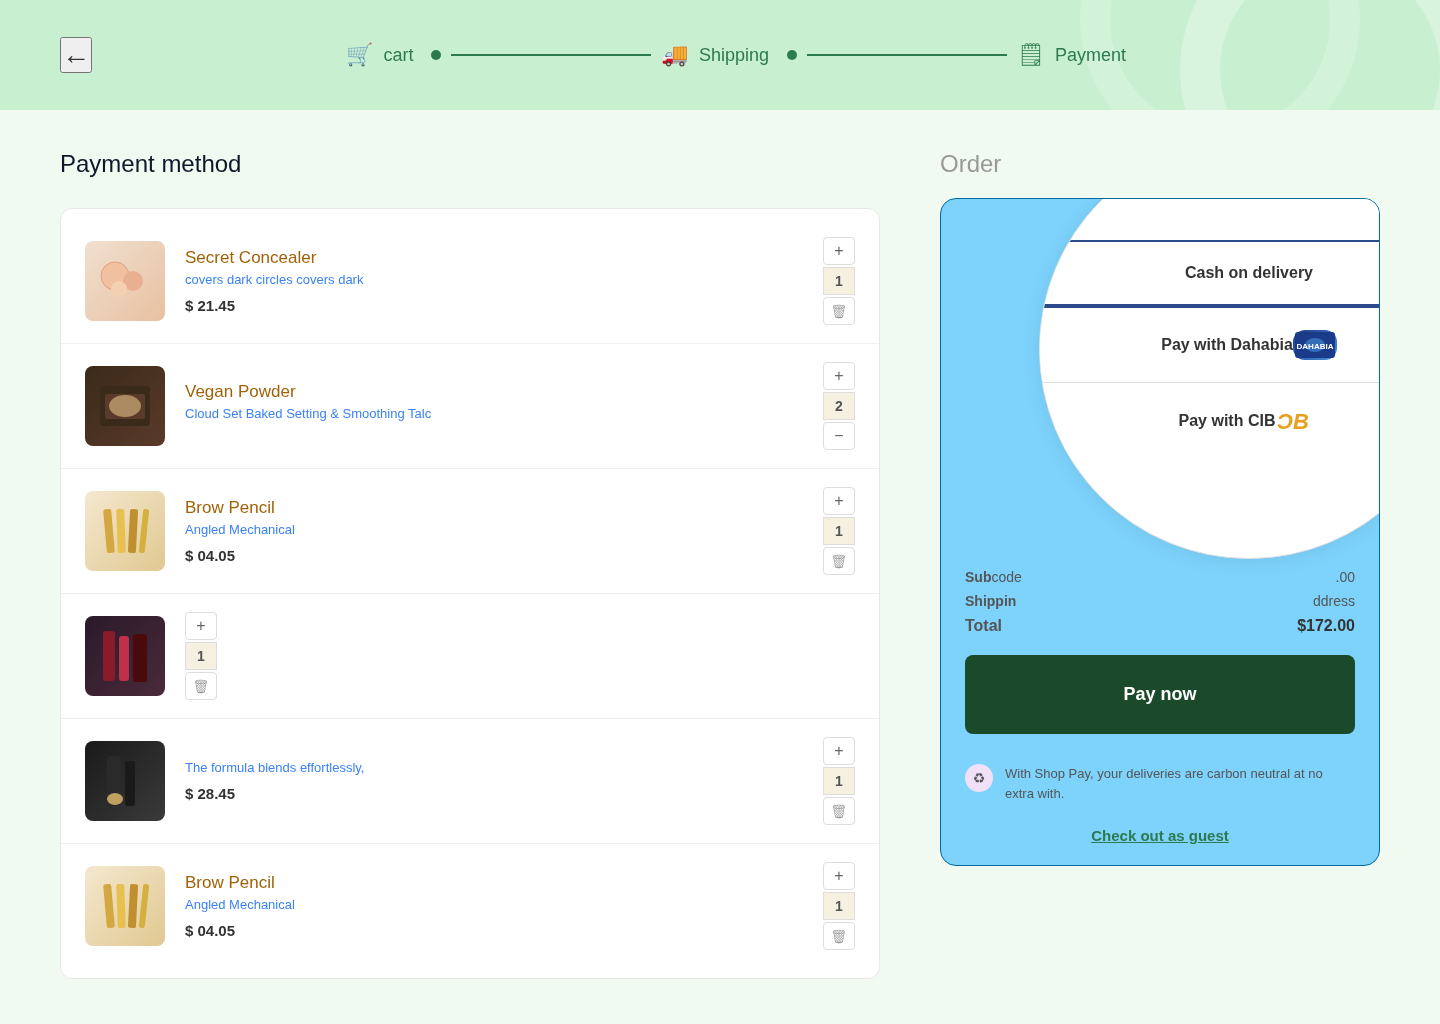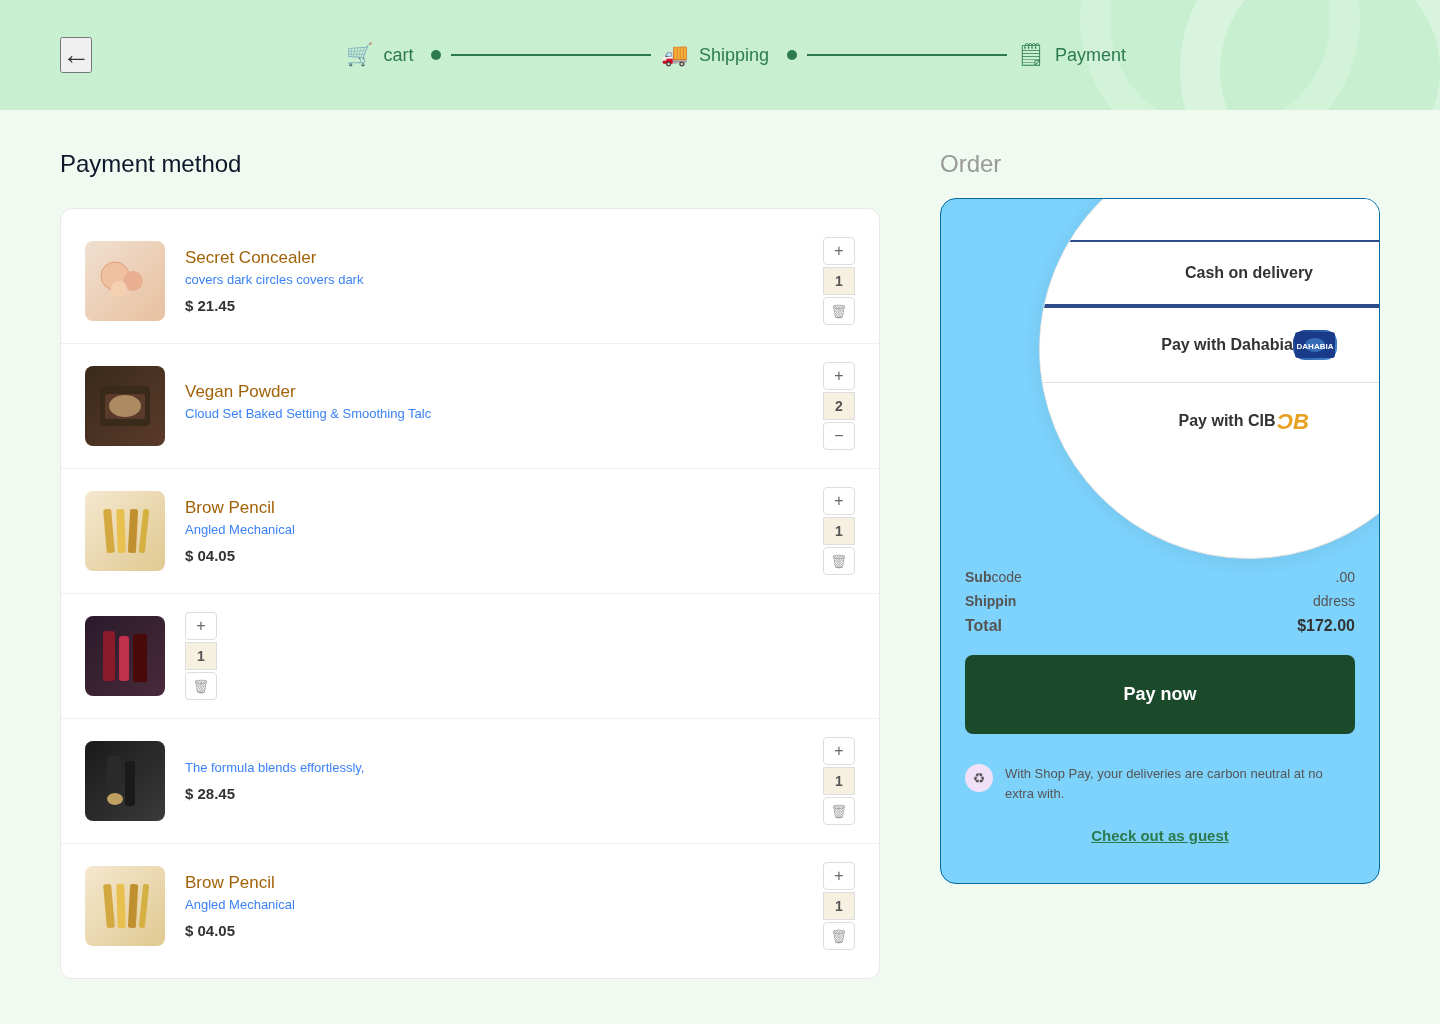--- a/index.html
+++ b/index.html
@@ -326,21 +326,21 @@
       background: #f0e0f8;
       border-radius: 50%;
       display: flex;
       align-items: center;
       justify-content: center;
       font-size: 14px;
       flex-shrink: 0;
     }
     .checkout-guest {
       text-align: center;
-      padding: 8px 24px 38px;
+      padding: 8px 24px 20px;
     }
     .checkout-guest a {
       color: #2d7a4f;
       font-weight: 700;
       font-size: 15px;
       text-decoration: underline;
     }
   </style>
 </head>
 <body>

